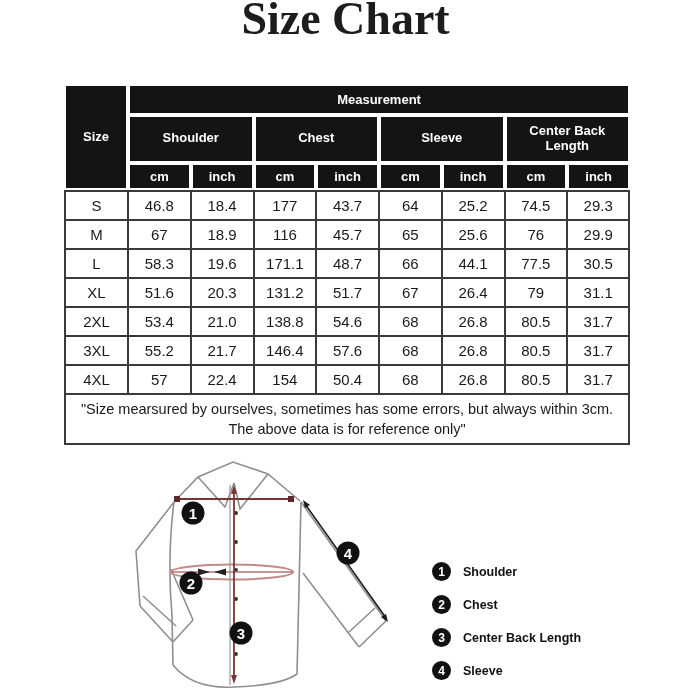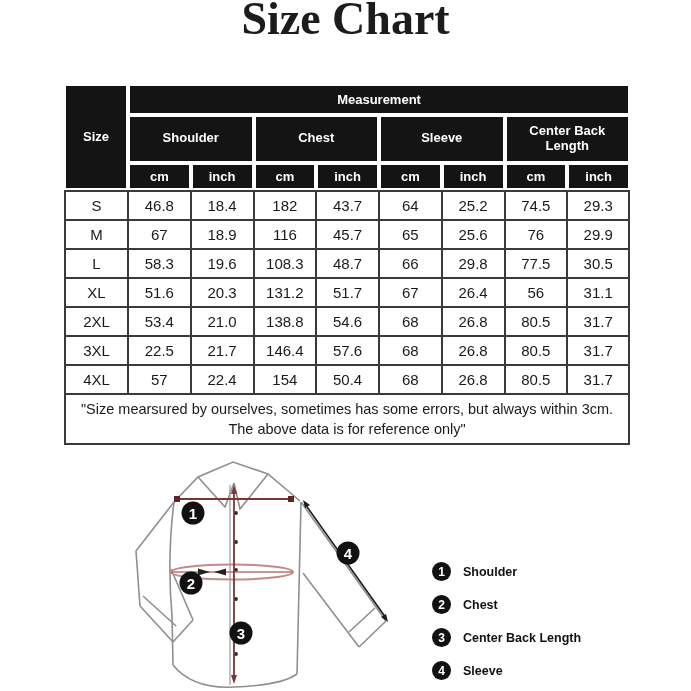--- a/index.html
+++ b/index.html
@@ -70,21 +70,21 @@
         <th class="hdr hdr-unit">inch</th>
         <th class="hdr hdr-unit">cm</th>
         <th class="hdr hdr-unit">inch</th>
       </tr>
     </thead>
     <tbody>
       <tr class="data-row row-first">
         <td class="cell">S</td>
         <td class="cell">46.8</td>
         <td class="cell">18.4</td>
-        <td class="cell">182</td>
+        <td class="cell">177</td>
         <td class="cell">43.7</td>
         <td class="cell">64</td>
         <td class="cell">25.2</td>
         <td class="cell">74.5</td>
         <td class="cell">29.3</td>
       </tr>
       <tr class="data-row">
         <td class="cell">M</td>
         <td class="cell">67</td>
         <td class="cell">18.9</td>
@@ -92,52 +92,52 @@
         <td class="cell">45.7</td>
         <td class="cell">65</td>
         <td class="cell">25.6</td>
         <td class="cell">76</td>
         <td class="cell">29.9</td>
       </tr>
       <tr class="data-row">
         <td class="cell">L</td>
         <td class="cell">58.3</td>
         <td class="cell">19.6</td>
-        <td class="cell">108.3</td>
+        <td class="cell">171.1</td>
         <td class="cell">48.7</td>
         <td class="cell">66</td>
-        <td class="cell">29.8</td>
+        <td class="cell">44.1</td>
         <td class="cell">77.5</td>
         <td class="cell">30.5</td>
       </tr>
       <tr class="data-row">
         <td class="cell">XL</td>
         <td class="cell">51.6</td>
         <td class="cell">20.3</td>
         <td class="cell">131.2</td>
         <td class="cell">51.7</td>
         <td class="cell">67</td>
         <td class="cell">26.4</td>
-        <td class="cell">56</td>
+        <td class="cell">79</td>
         <td class="cell">31.1</td>
       </tr>
       <tr class="data-row">
         <td class="cell">2XL</td>
         <td class="cell">53.4</td>
         <td class="cell">21.0</td>
         <td class="cell">138.8</td>
         <td class="cell">54.6</td>
         <td class="cell">68</td>
         <td class="cell">26.8</td>
         <td class="cell">80.5</td>
         <td class="cell">31.7</td>
       </tr>
       <tr class="data-row">
         <td class="cell">3XL</td>
-        <td class="cell">22.5</td>
+        <td class="cell">55.2</td>
         <td class="cell">21.7</td>
         <td class="cell">146.4</td>
         <td class="cell">57.6</td>
         <td class="cell">68</td>
         <td class="cell">26.8</td>
         <td class="cell">80.5</td>
         <td class="cell">31.7</td>
       </tr>
       <tr class="data-row">
         <td class="cell">4XL</td>

